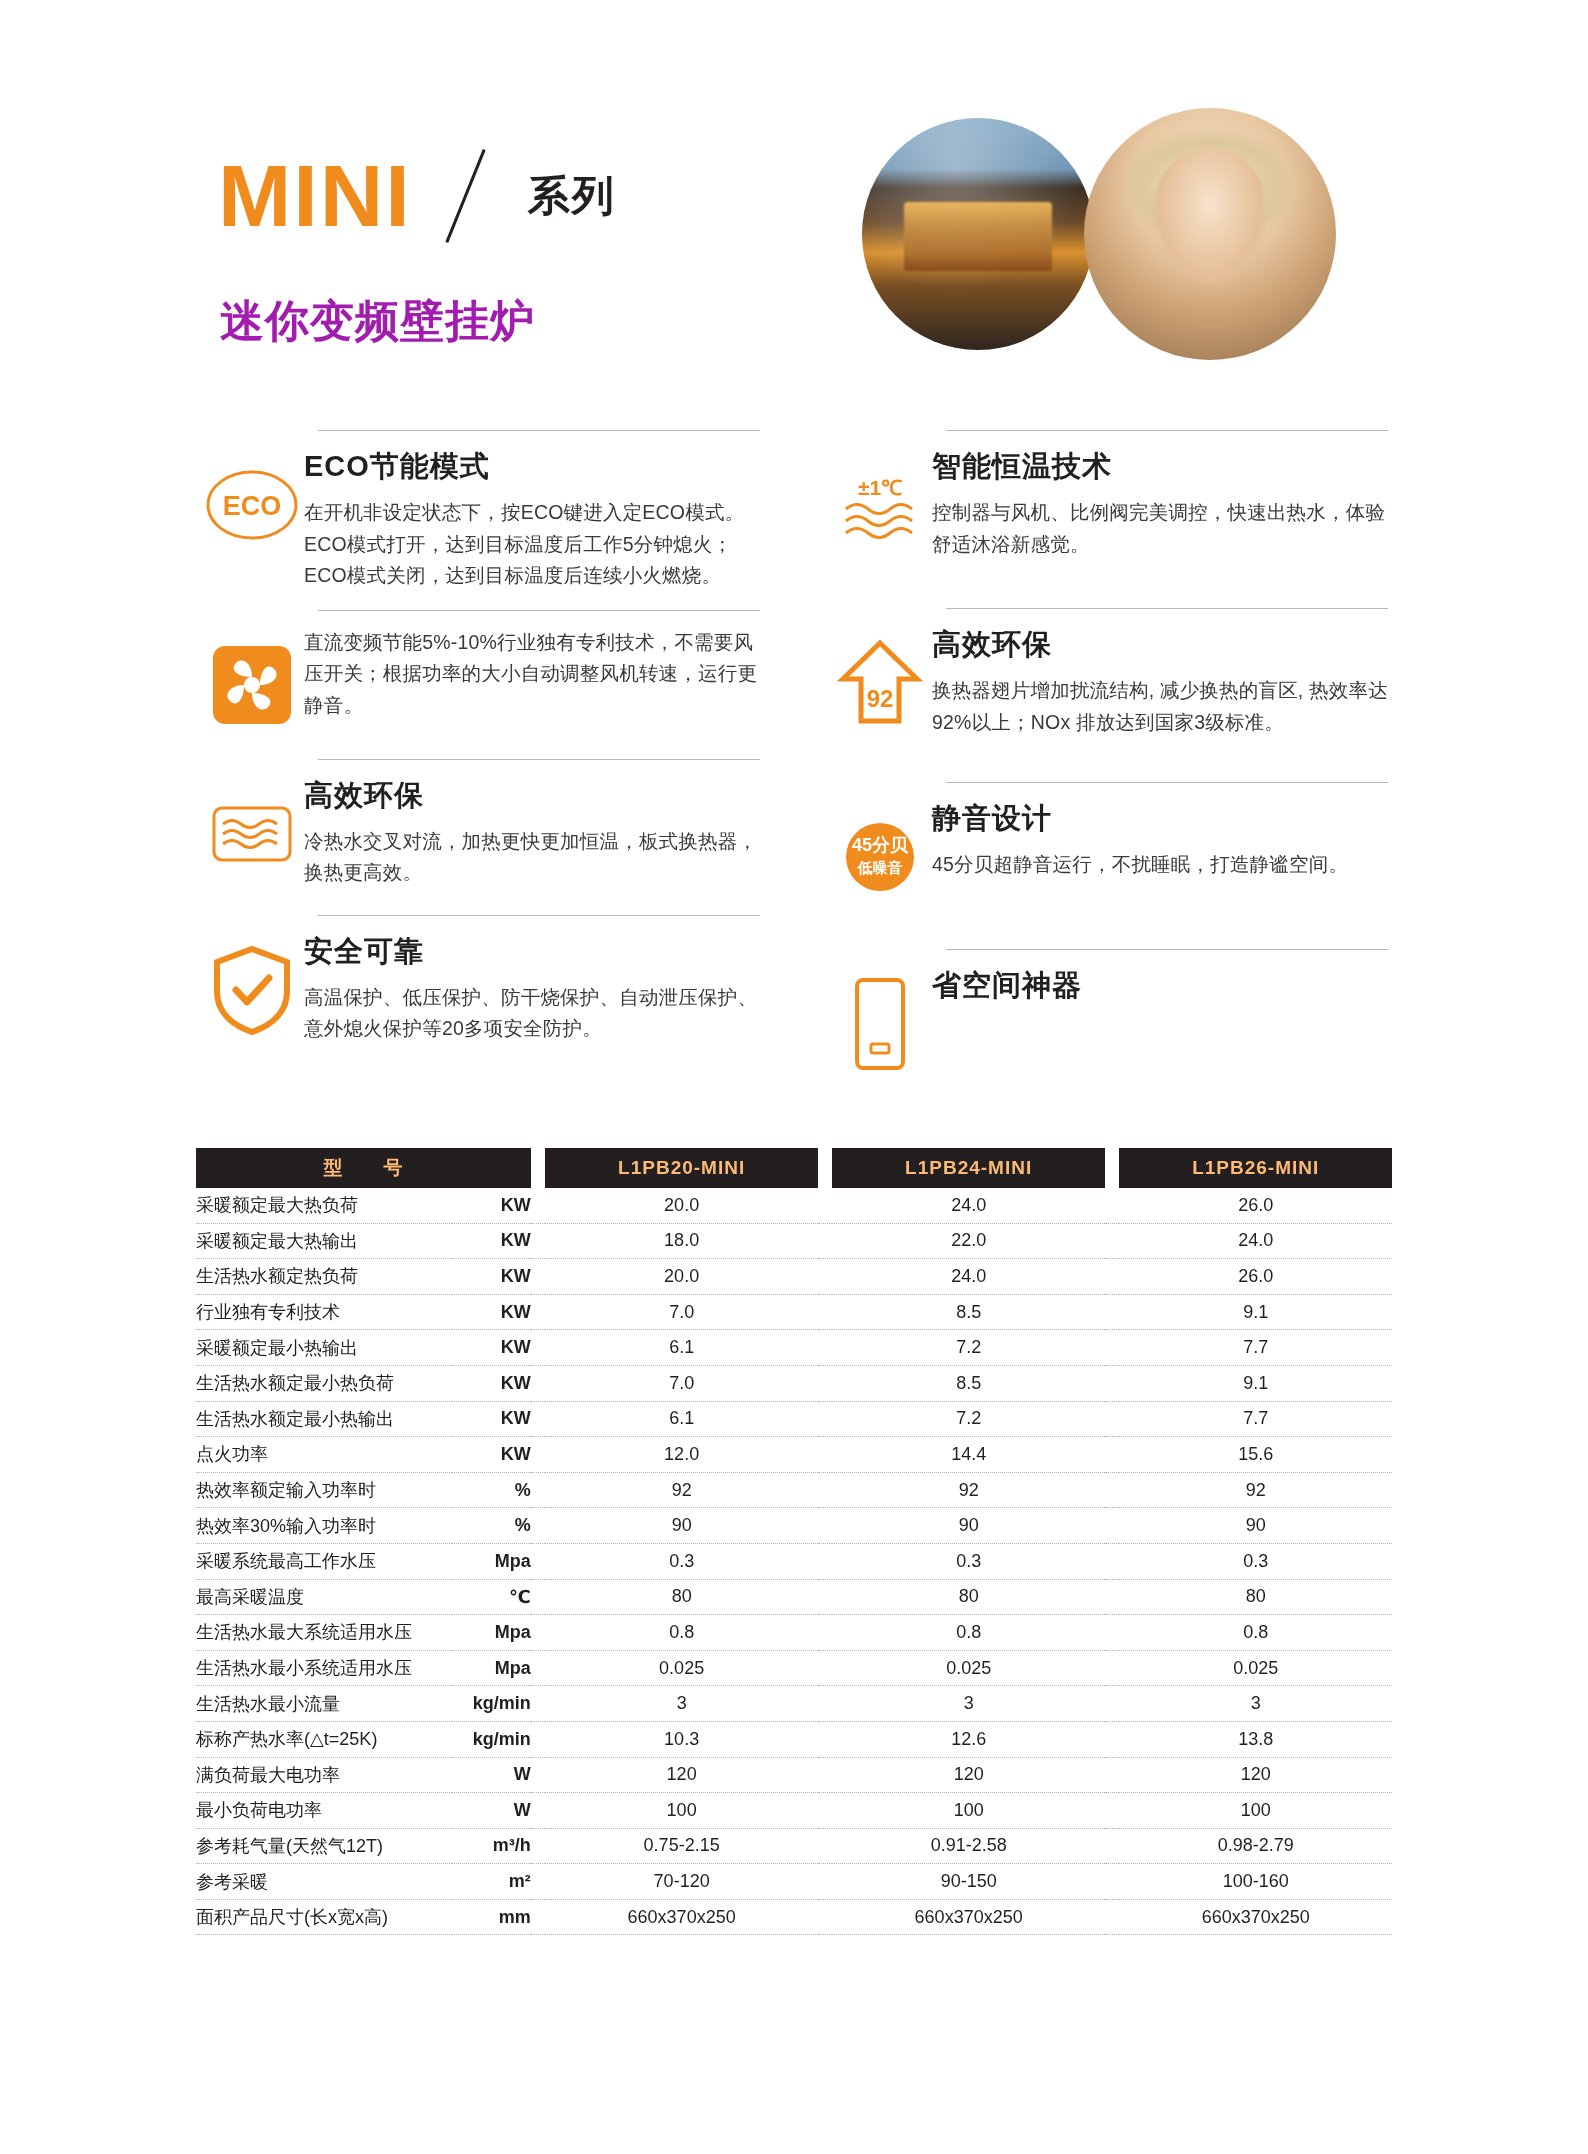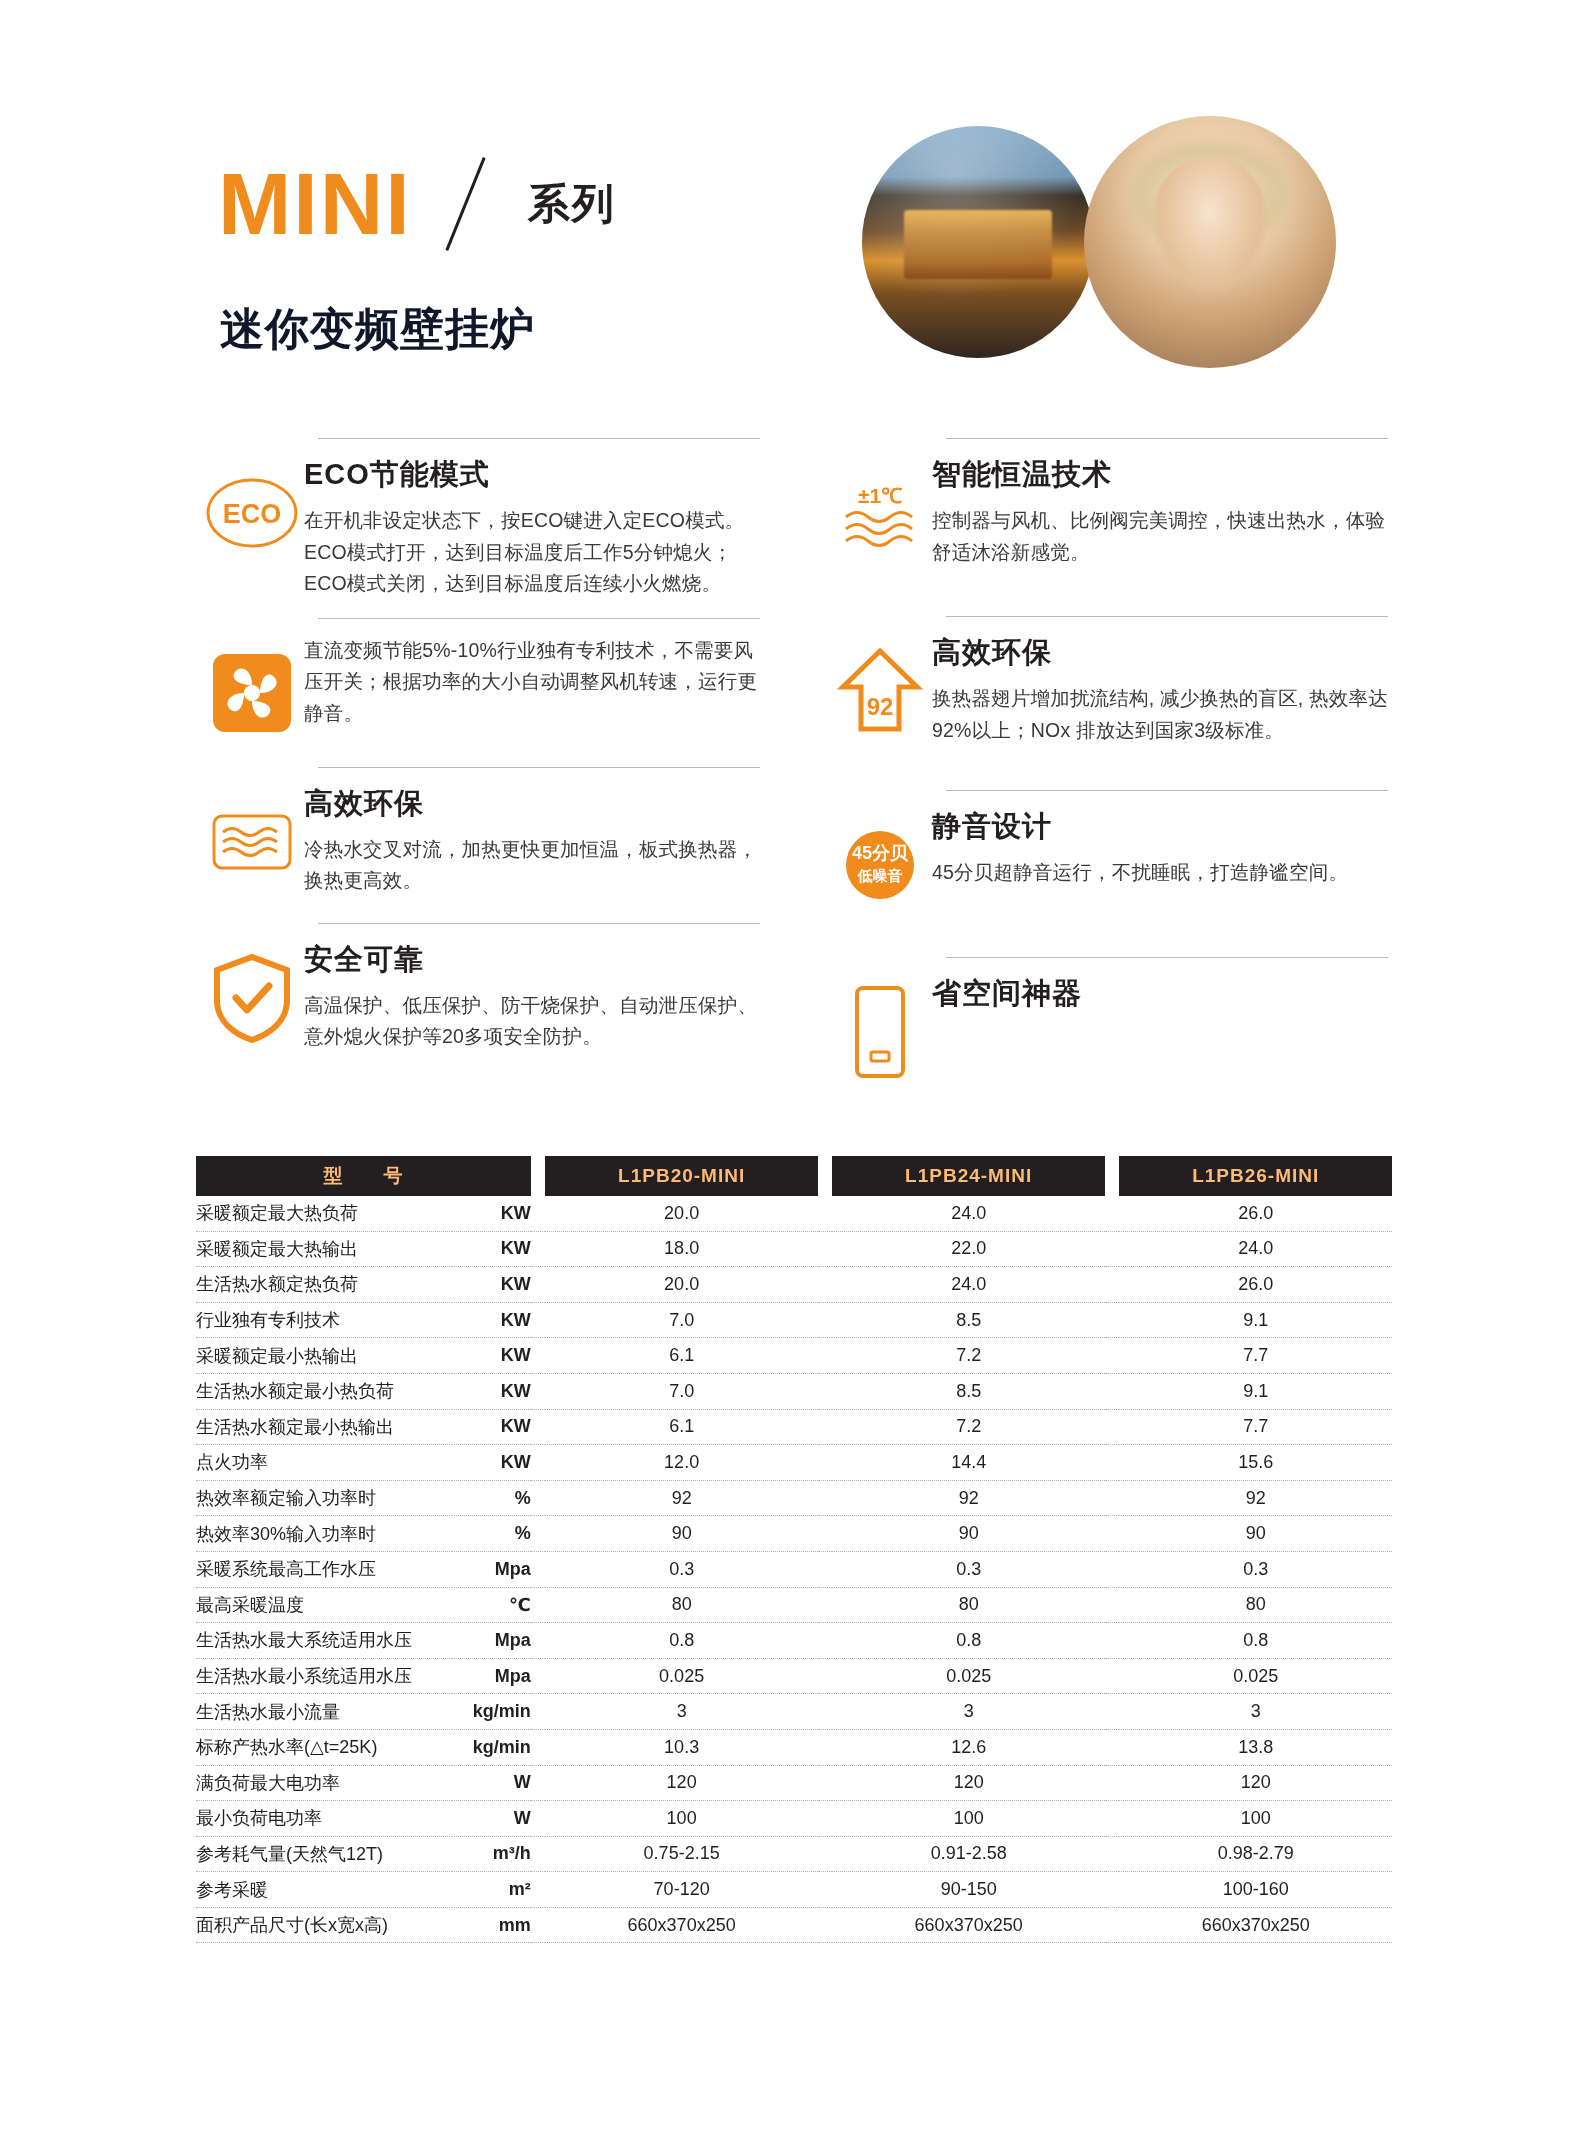--- a/index.html
+++ b/index.html
@@ -5,21 +5,21 @@
   html,body{margin:0;padding:0;background:#ffffff;}
   body{
     width:1588px;height:2154px;
     font-family:"Liberation Sans","DejaVu Sans",sans-serif;
     color:#231f20;
     position:relative;
     overflow:hidden;
   }
   .page{
     position:absolute;
-    left:0;top:8px;width:1588px;height:1606px;
+    left:0;top:0;width:1588px;height:1606px;
     background:#fff;
   }
   
   .header{
     position:absolute;left:0;top:0;width:1588px;height:430px;
   }
   .brand-row{
     position:absolute;left:218px;top:150px;
     display:flex;align-items:center;
   }
@@ -33,21 +33,21 @@
   .brand-slash:before{
     content:"";position:absolute;left:26px;top:-4px;width:3px;height:100px;
     background:#231f20;transform:rotate(22deg);transform-origin:center;
   }
   .brand-series{
     font-size:42px;font-weight:bold;color:#231f20;letter-spacing:2px;
     margin-left:16px;
   }
   .brand-sub{
     position:absolute;left:220px;top:292px;
-    font-size:44px;font-weight:bold;color:#0f172a;letter-spacing:1px;
+    font-size:44px;font-weight:bold;color:#a21caf;letter-spacing:1px;
   }
   .photo{
     position:absolute;border-radius:50%;overflow:hidden;
   }
   .photo-1{
     left:862px;top:118px;width:232px;height:232px;
     background:
       radial-gradient(circle at 40% 20%, rgba(255,255,255,.35), rgba(0,0,0,0) 55%),
       linear-gradient(180deg,#7fa6c4 0%,#6d93b2 22%,#3a3026 30%,#6b4a2a 45%,#d9912f 58%,#7a4f22 72%,#2f2620 100%);
   }

